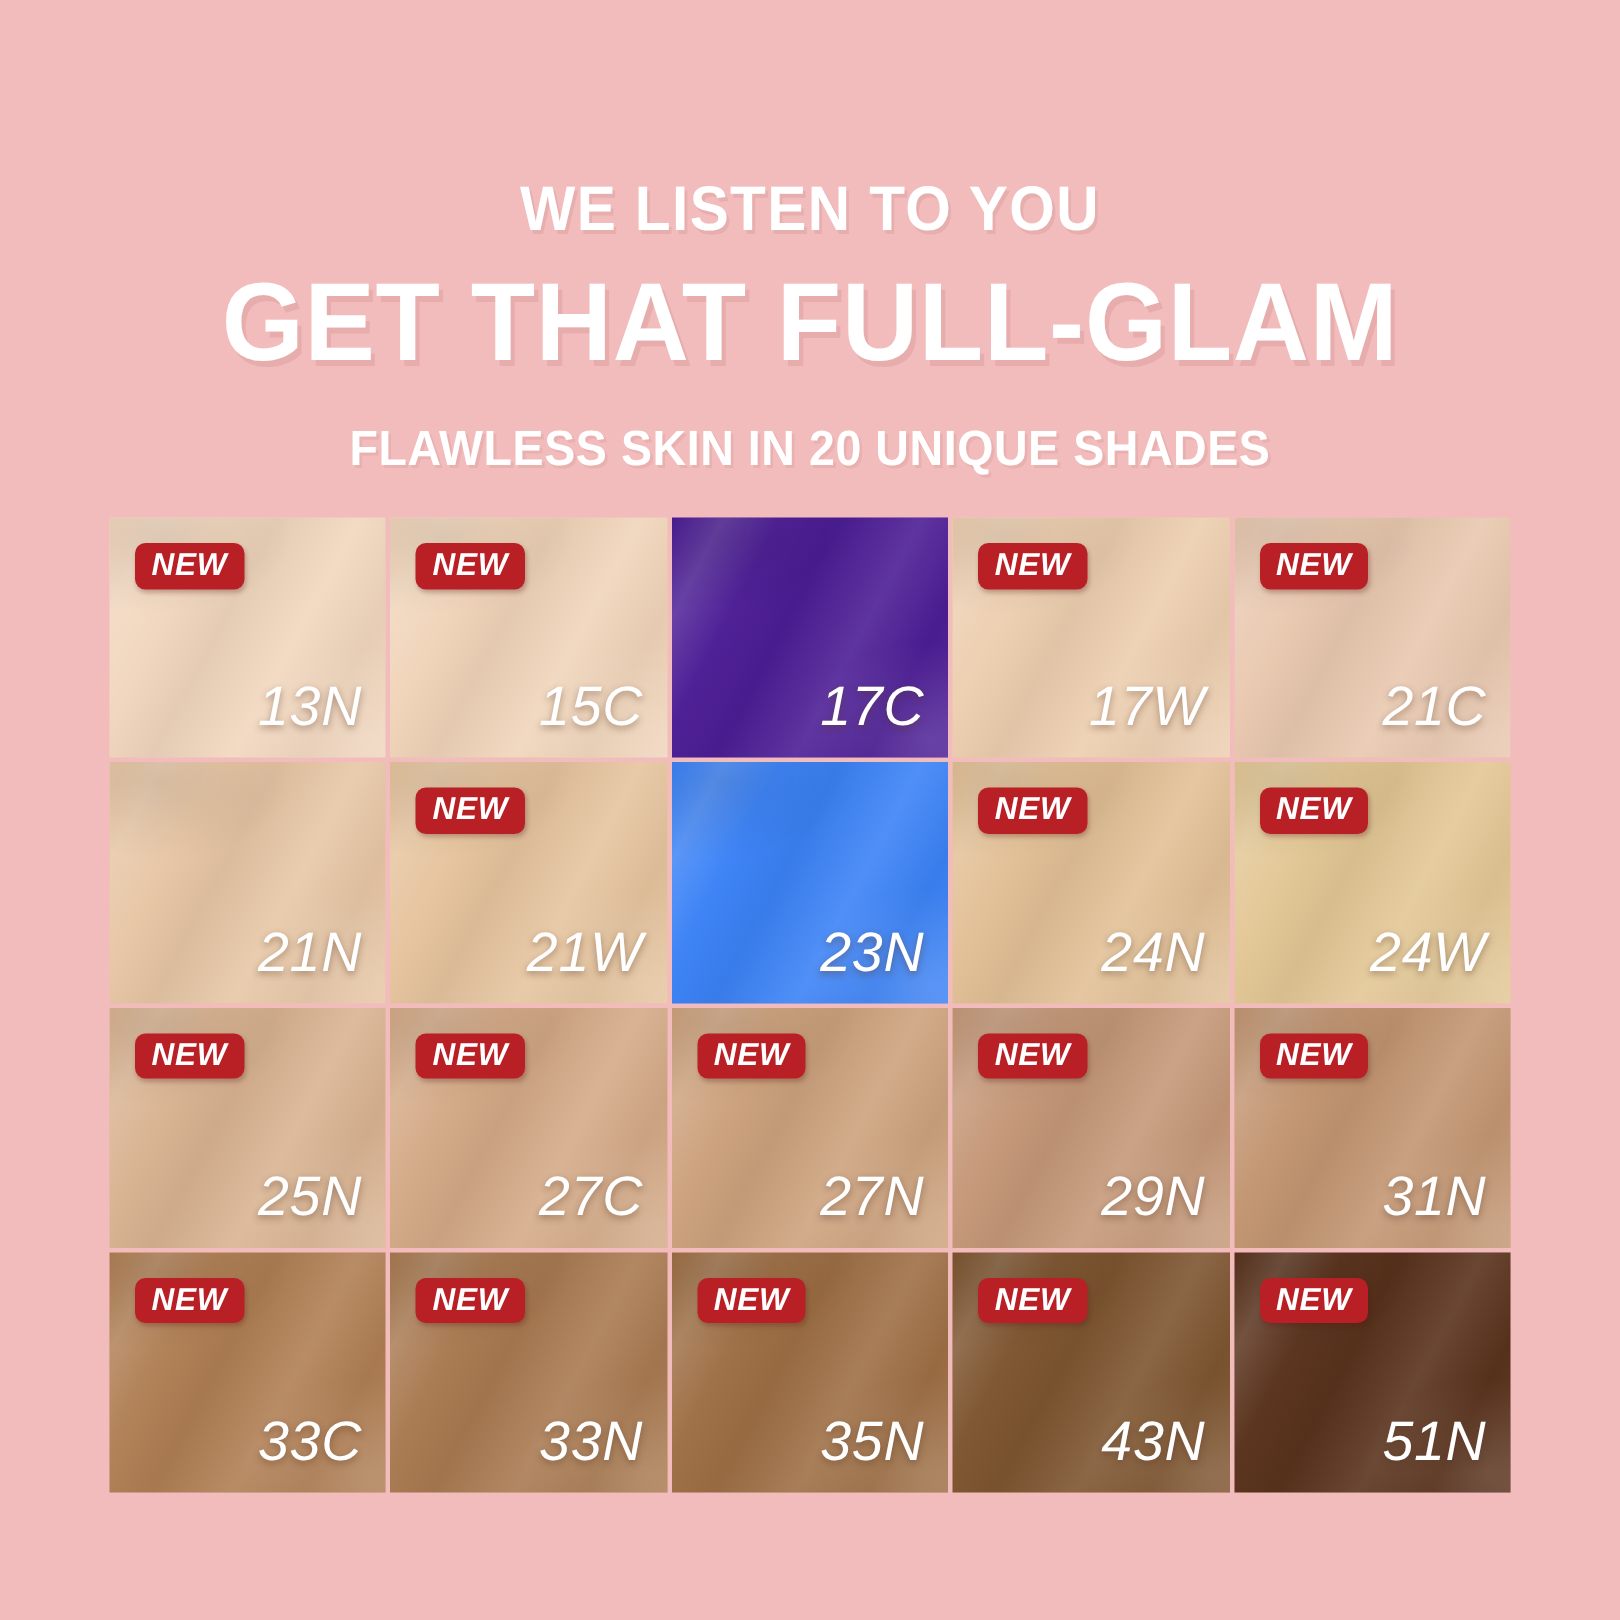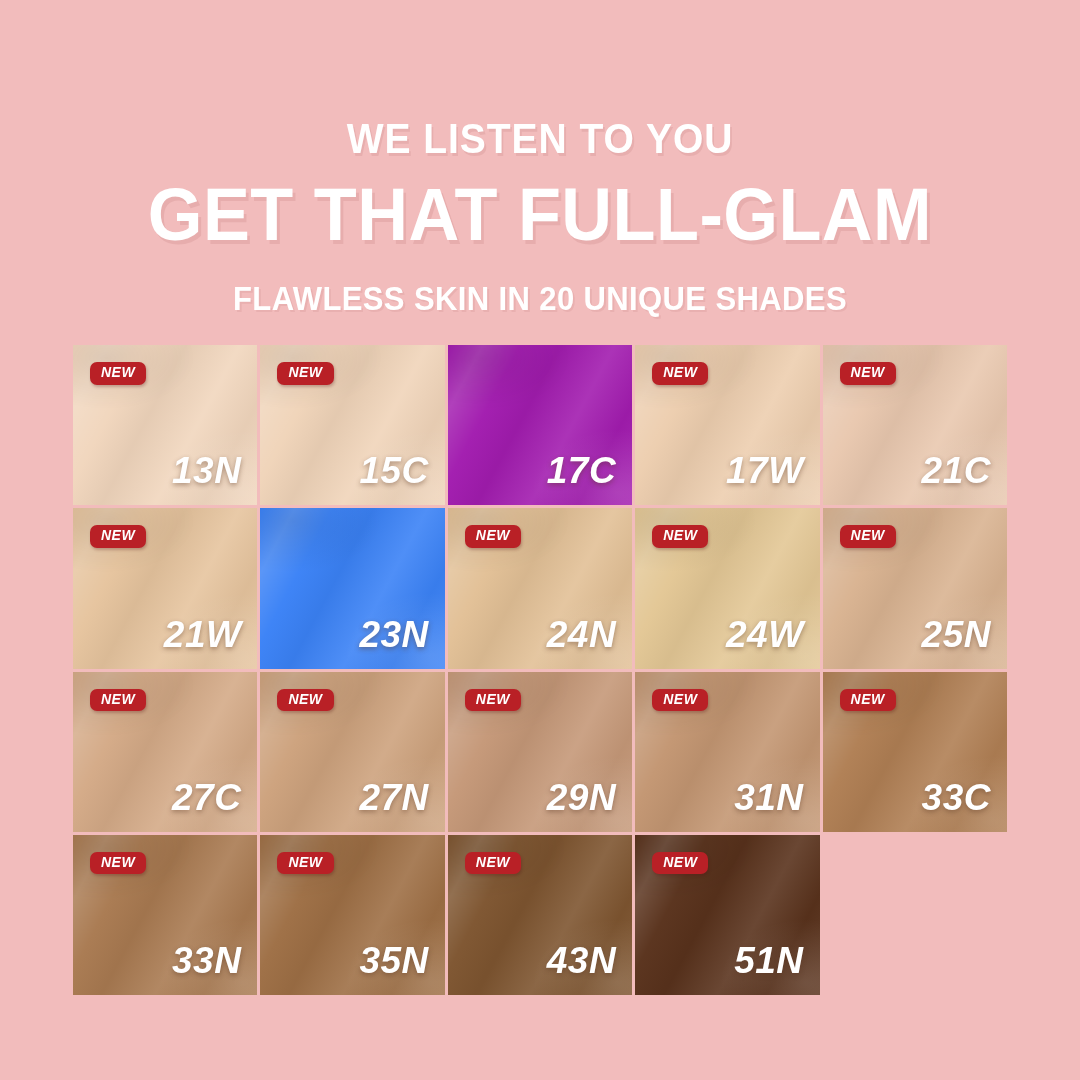--- a/index.html
+++ b/index.html
@@ -87,36 +87,36 @@
     background:
       radial-gradient(ellipse 78% 52% at 18% 8%, rgba(0,0,0,0.09), rgba(0,0,0,0) 62%),
       radial-gradient(ellipse 70% 60% at 92% 92%, rgba(255,255,255,0.12), rgba(255,255,255,0) 66%);
     pointer-events:none;
   }
   .badge{
     position:absolute;
     left:17px;top:17px;
     background:#B92026;
     color:#FFFFFF;
-    font-size:14px;
+    font-size:21px;
     font-weight:bold;
     font-style:italic;
     letter-spacing:0.5px;
     padding:3px 11px 4px 11px;
     border-radius:7px;
     line-height:1.12;
     box-shadow:1px 2px 3px rgba(90,20,20,0.28);
     user-select:none;
   }
   .code{
     position:absolute;
     right:16px;bottom:16px;
     color:#FFFFFF;
     font-size:37px;
-    font-weight:bold;
+    font-weight:normal;
     font-style:italic;
     letter-spacing:0.5px;
     line-height:1;
     text-shadow:0 2px 5px rgba(90,55,35,0.45);
     user-select:none;
   }
 </style>
 </head>
 <body>
 
@@ -135,36 +135,41 @@
           <div class="smear2"></div>
           <div class="badge">NEW</div>
           <div class="code">13N</div>
         </div>
         <div class="swatch" style="background: rgb(240, 212, 185);">
           <div class="smear"></div>
           <div class="smear2"></div>
           <div class="badge">NEW</div>
           <div class="code">15C</div>
         </div>
-        <div class="swatch" style="background: #a21caf;">
+        <div class="swatch" style="background: #4c1d95;">
           <div class="smear"></div>
           <div class="smear2"></div>
           <div class="code">17C</div>
         </div>
         <div class="swatch" style="background: rgb(237, 206, 175);">
           <div class="smear"></div>
           <div class="smear2"></div>
           <div class="badge">NEW</div>
           <div class="code">17W</div>
         </div>
         <div class="swatch" style="background: rgb(233, 200, 175);">
           <div class="smear"></div>
           <div class="smear2"></div>
           <div class="badge">NEW</div>
           <div class="code">21C</div>
+        </div>
+        <div class="swatch" style="background: rgb(231, 198, 165);">
+          <div class="smear"></div>
+          <div class="smear2"></div>
+          <div class="code">21N</div>
         </div>
         <div class="swatch" style="background: rgb(230, 196, 158);">
           <div class="smear"></div>
           <div class="smear2"></div>
           <div class="badge">NEW</div>
           <div class="code">21W</div>
         </div>
         <div class="swatch" style="background: #3b82f6;">
           <div class="smear"></div>
           <div class="smear2"></div>

